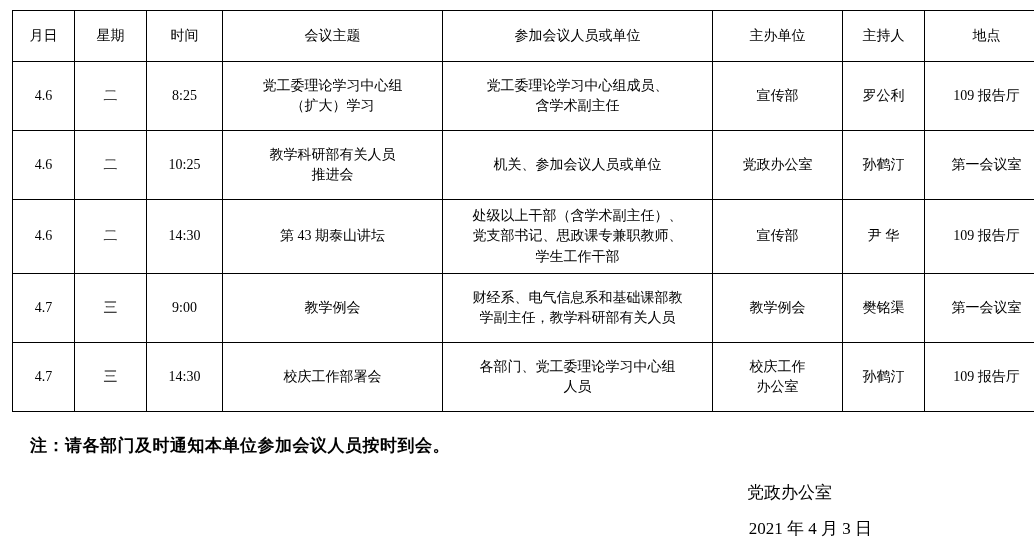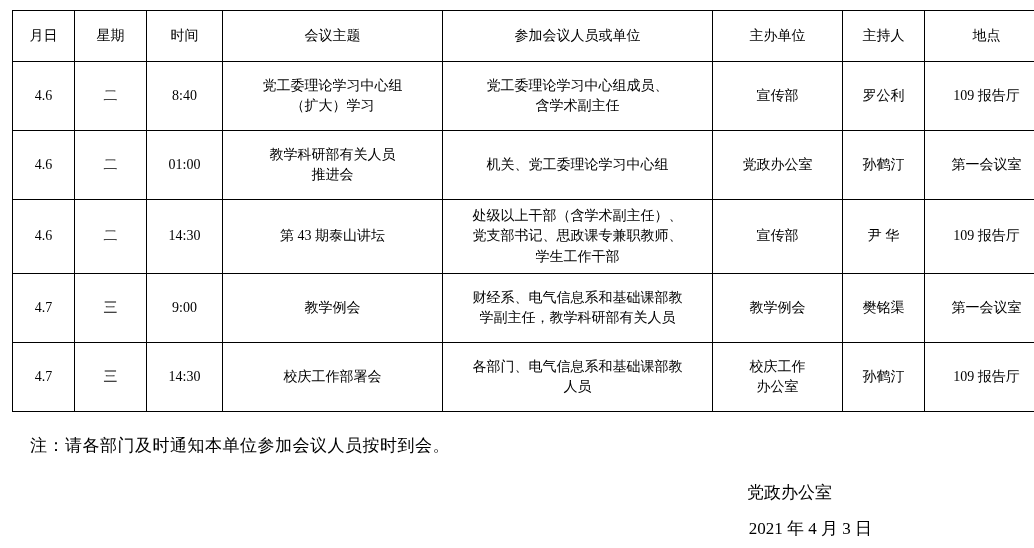--- a/index.html
+++ b/index.html
@@ -51,21 +51,21 @@
   col.c-time    { width: 76px; }
   col.c-topic   { width: 220px; }
   col.c-attend  { width: 270px; }
   col.c-org     { width: 130px; }
   col.c-host    { width: 82px; }
   col.c-place   { width: 124px; }
 
   .note {
     margin: 22px 0 0 18px;
     font-size: 17px;
-    font-weight: normal;
+    font-weight: bold;
     letter-spacing: 0.5px;
   }
   .sign-block {
     margin-top: 18px;
     padding-right: 92px;
     text-align: right;
     font-size: 17px;
     line-height: 2.1;
   }
   .sign-dept {
@@ -103,36 +103,36 @@
         <th>参加会议人员或单位</th>
         <th>主办单位</th>
         <th>主持人</th>
         <th>地点</th>
       </tr>
     </thead>
     <tbody>
       <tr>
         <td>4.6</td>
         <td>二</td>
-        <td>8:40</td>
+        <td>8:25</td>
         <td class="cell-multiline">党工委理论学习中心组
 （扩大）学习</td>
         <td class="cell-multiline">党工委理论学习中心组成员、
 含学术副主任</td>
         <td class="cell-multiline">宣传部</td>
         <td>罗公利</td>
         <td>109 报告厅</td>
       </tr>
       <tr>
         <td>4.6</td>
         <td>二</td>
-        <td>01:00</td>
+        <td>10:25</td>
         <td class="cell-multiline">教学科研部有关人员
 推进会</td>
-        <td class="cell-multiline">机关、党工委理论学习中心组</td>
+        <td class="cell-multiline">机关、参加会议人员或单位</td>
         <td class="cell-multiline">党政办公室</td>
         <td>孙鹤汀</td>
         <td>第一会议室</td>
       </tr>
       <tr>
         <td>4.6</td>
         <td>二</td>
         <td>14:30</td>
         <td class="cell-multiline">第 43 期泰山讲坛</td>
         <td class="cell-multiline">处级以上干部（含学术副主任）、
@@ -151,21 +151,21 @@
 学副主任，教学科研部有关人员</td>
         <td class="cell-multiline">教学例会</td>
         <td>樊铭渠</td>
         <td>第一会议室</td>
       </tr>
       <tr>
         <td>4.7</td>
         <td>三</td>
         <td>14:30</td>
         <td class="cell-multiline">校庆工作部署会</td>
-        <td class="cell-multiline">各部门、电气信息系和基础课部教
+        <td class="cell-multiline">各部门、党工委理论学习中心组
 人员</td>
         <td class="cell-multiline">校庆工作
 办公室</td>
         <td>孙鹤汀</td>
         <td>109 报告厅</td>
       </tr>
     </tbody>
   </table>
 
   <div class="note">注：请各部门及时通知本单位参加会议人员按时到会。</div>

